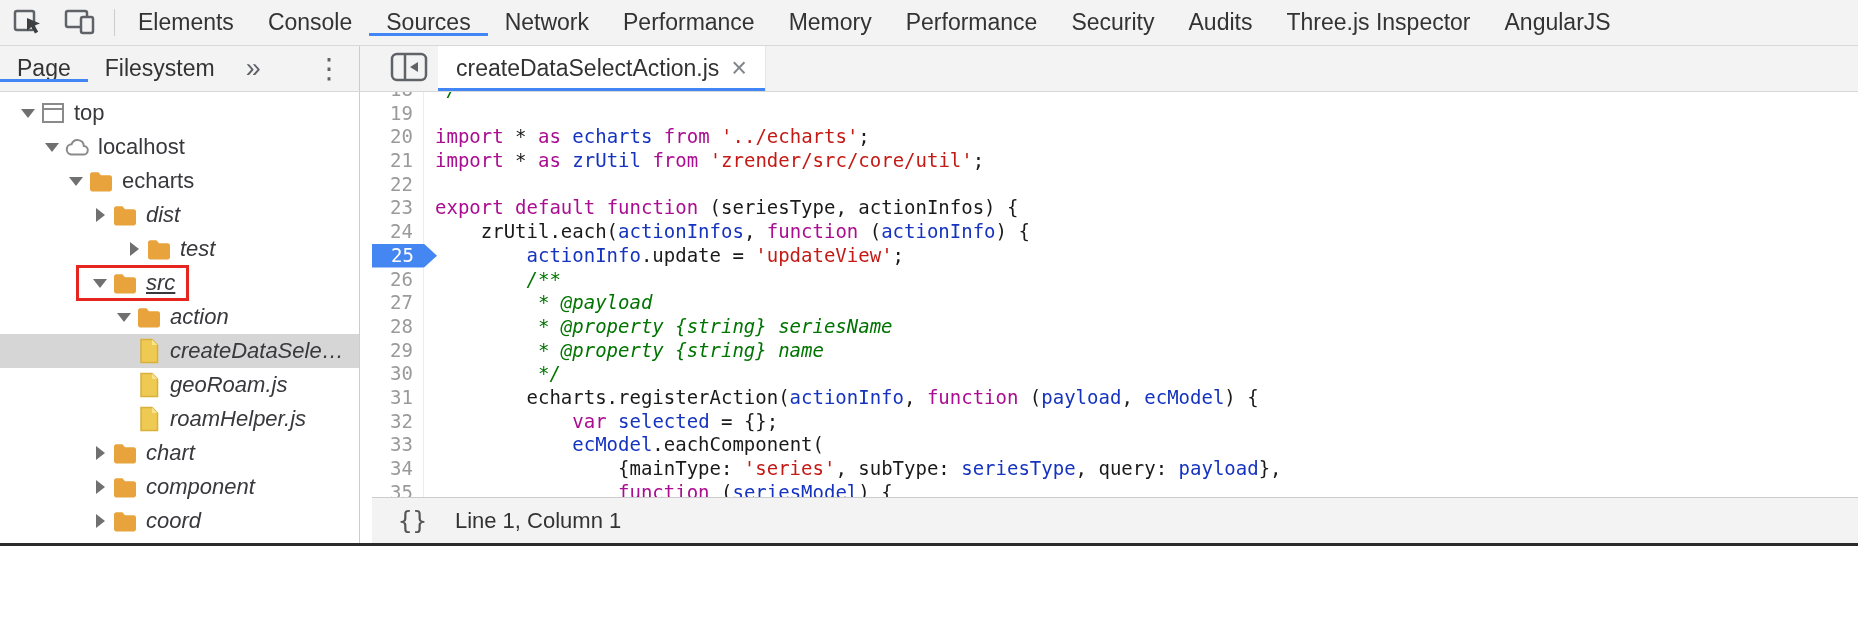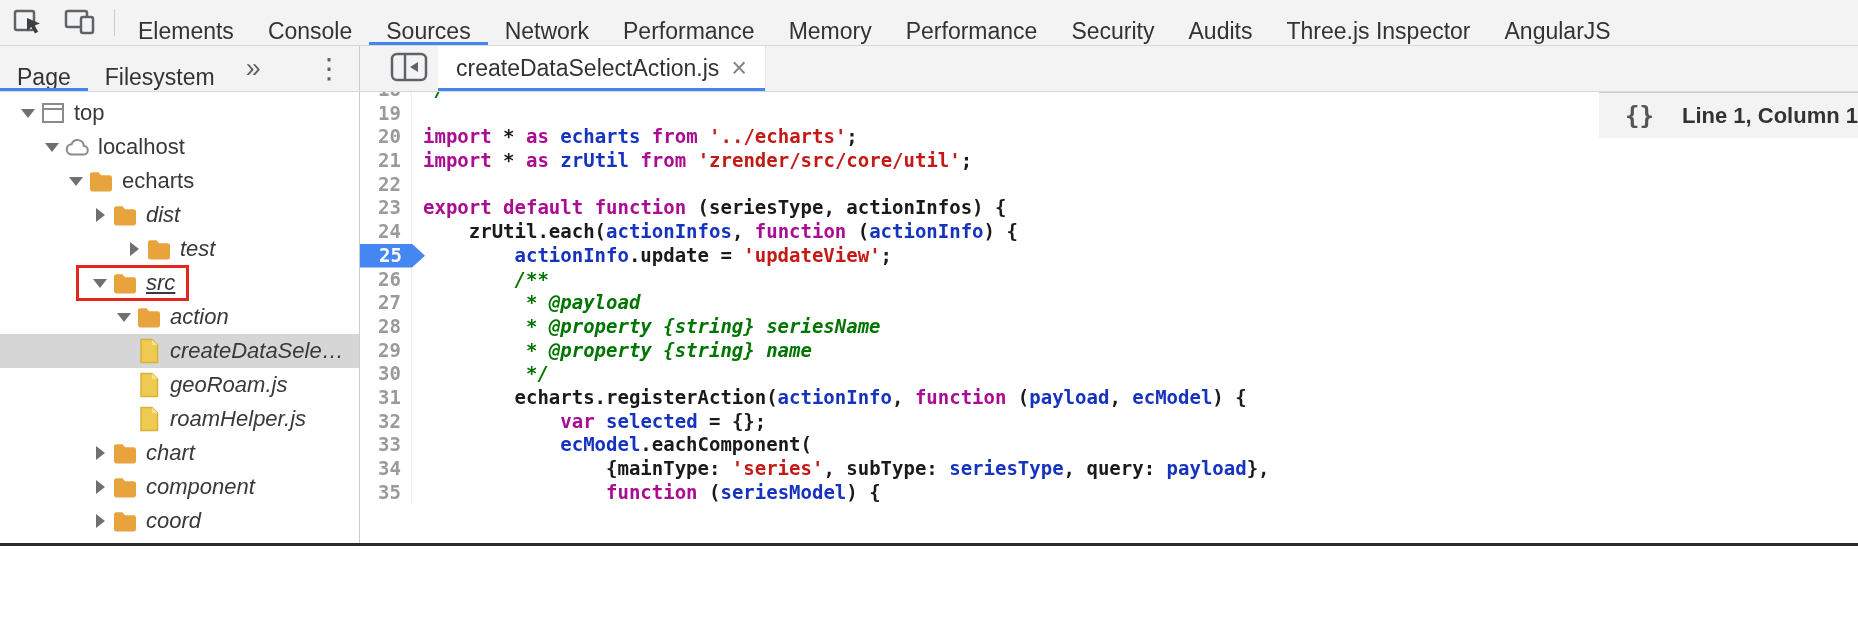--- a/index.html
+++ b/index.html
@@ -7,51 +7,51 @@
     width:1858px;height:644px;background:#fff;overflow:hidden;
     font-family:"Liberation Sans",sans-serif;color:#333;
   }
   .devtools{position:relative;width:1858px;height:543px;background:#fff;border-bottom:3px solid #2b2b2b;overflow:hidden;}
 
   
   .main-tabbar{height:45px;background:#f3f3f3;border-bottom:1px solid #d8d8d8;display:flex;align-items:stretch;}
   .toolbar-icons{display:flex;align-items:center;padding:0 10px;gap:16px;}
   .icon-btn{width:36px;height:36px;display:flex;align-items:center;justify-content:center;cursor:pointer;}
   .vdiv{width:1px;background:#ccc;margin:9px 6px;}
-  .tabs{display:flex;align-items:flex-end;}
+  .tabs{display:flex;align-items:center;}
   .tab{padding:0 17px;display:flex;align-items:center;font-size:23px;color:#333;position:relative;cursor:pointer;white-space:nowrap;}
   .tab.active::after{content:"";position:absolute;left:0;right:0;bottom:0;height:3px;background:var(--accent);}
 
   
   .second-row{height:46px;display:flex;background:#f3f3f3;border-bottom:1px solid #d8d8d8;box-sizing:border-box;align-items:stretch;gap:16px;}
   .sidebar-toolbar{width:360px;flex:none;border-right:1px solid #ccc;box-sizing:border-box;display:flex;align-items:stretch;}
   .overflow-btn{align-self:center;font-size:27px;color:#5f6368;padding:0 14px;cursor:pointer;}
   .kebab-btn{margin-left:auto;align-self:center;font-size:28px;color:#5f6368;padding:0 16px;cursor:pointer;}
   .editor-toolbar{flex:1;display:flex;align-items:stretch;min-width:0;}
   .nav-toggle{align-self:center;margin:0 10px 0 14px;cursor:pointer;display:flex;}
   .file-tab{display:flex;align-items:center;gap:12px;padding:0 18px;background:#fff;font-size:23px;color:#333;position:relative;cursor:pointer;border-right:1px solid #e4e4e4;}
   .file-tab::after{content:"";position:absolute;left:0;right:0;bottom:0;height:3px;background:var(--accent);}
   .close-x{font-size:27px;color:#80868b;line-height:1;cursor:pointer;}
 
   
-  .content{display:flex;height:451px;}
+  .content{display:flex;height:451px;gap:12px;}
   .sidebar{width:360px;flex:none;border-right:1px solid #ccc;box-sizing:border-box;position:relative;background:#fff;overflow:hidden;}
   .tree{padding-top:4px;}
   .tree-row{height:34px;display:flex;align-items:center;font-size:22px;color:#38383d;white-space:nowrap;cursor:pointer;}
   .tree-row.selected{background:var(--selection);}
   .tree-row.italic .tlabel{font-style:italic;}
   .tw{width:24px;flex:none;display:flex;justify-content:center;}
   .tri-down{width:0;height:0;border-left:7px solid transparent;border-right:7px solid transparent;border-top:9px solid #707070;}
   .tri-right{width:0;height:0;border-top:7px solid transparent;border-bottom:7px solid transparent;border-left:9px solid #707070;}
   .ticon{width:26px;height:26px;margin-right:8px;flex:none;display:flex;align-items:center;justify-content:center;}
   .tlabel{min-width:0;overflow:hidden;text-overflow:ellipsis;padding-right:8px;}
   .annotation{position:absolute;border:3px solid var(--annotation);pointer-events:none;box-sizing:border-box;}
 
   
-  .editor{flex:1;display:flex;flex-direction:row;min-width:0;background:#fff;font-weight:bold;}
+  .editor{flex:1;display:flex;flex-direction:column;min-width:0;background:#fff;}
   .code-area{flex:1;overflow:hidden;position:relative;}
   .code-scroll{margin-top:-14px;}
   .code-line{display:flex;height:23.7px;line-height:23.7px;font-family:"DejaVu Sans Mono",monospace;font-size:19px;}
   .ln{flex:none;width:52px;box-sizing:border-box;padding-right:10px;text-align:right;color:#9a9a9a;border-right:1px solid #ececec;background:#fff;cursor:pointer;}
   .ln.bp{width:66px;margin-right:-14px;padding-right:24px;border-right:none;background:var(--breakpoint);color:#fff;
          clip-path:polygon(0 0,52px 0,65px 50%,52px 100%,0 100%);position:relative;z-index:2;}
   .ct{flex:1;white-space:pre;padding-left:11px;color:#1a1a1a;min-width:0;}
   .tok-pl{color:#1a1a1a;}
   .tok-kw{color:var(--keyword);}
   .tok-st{color:var(--string);}

